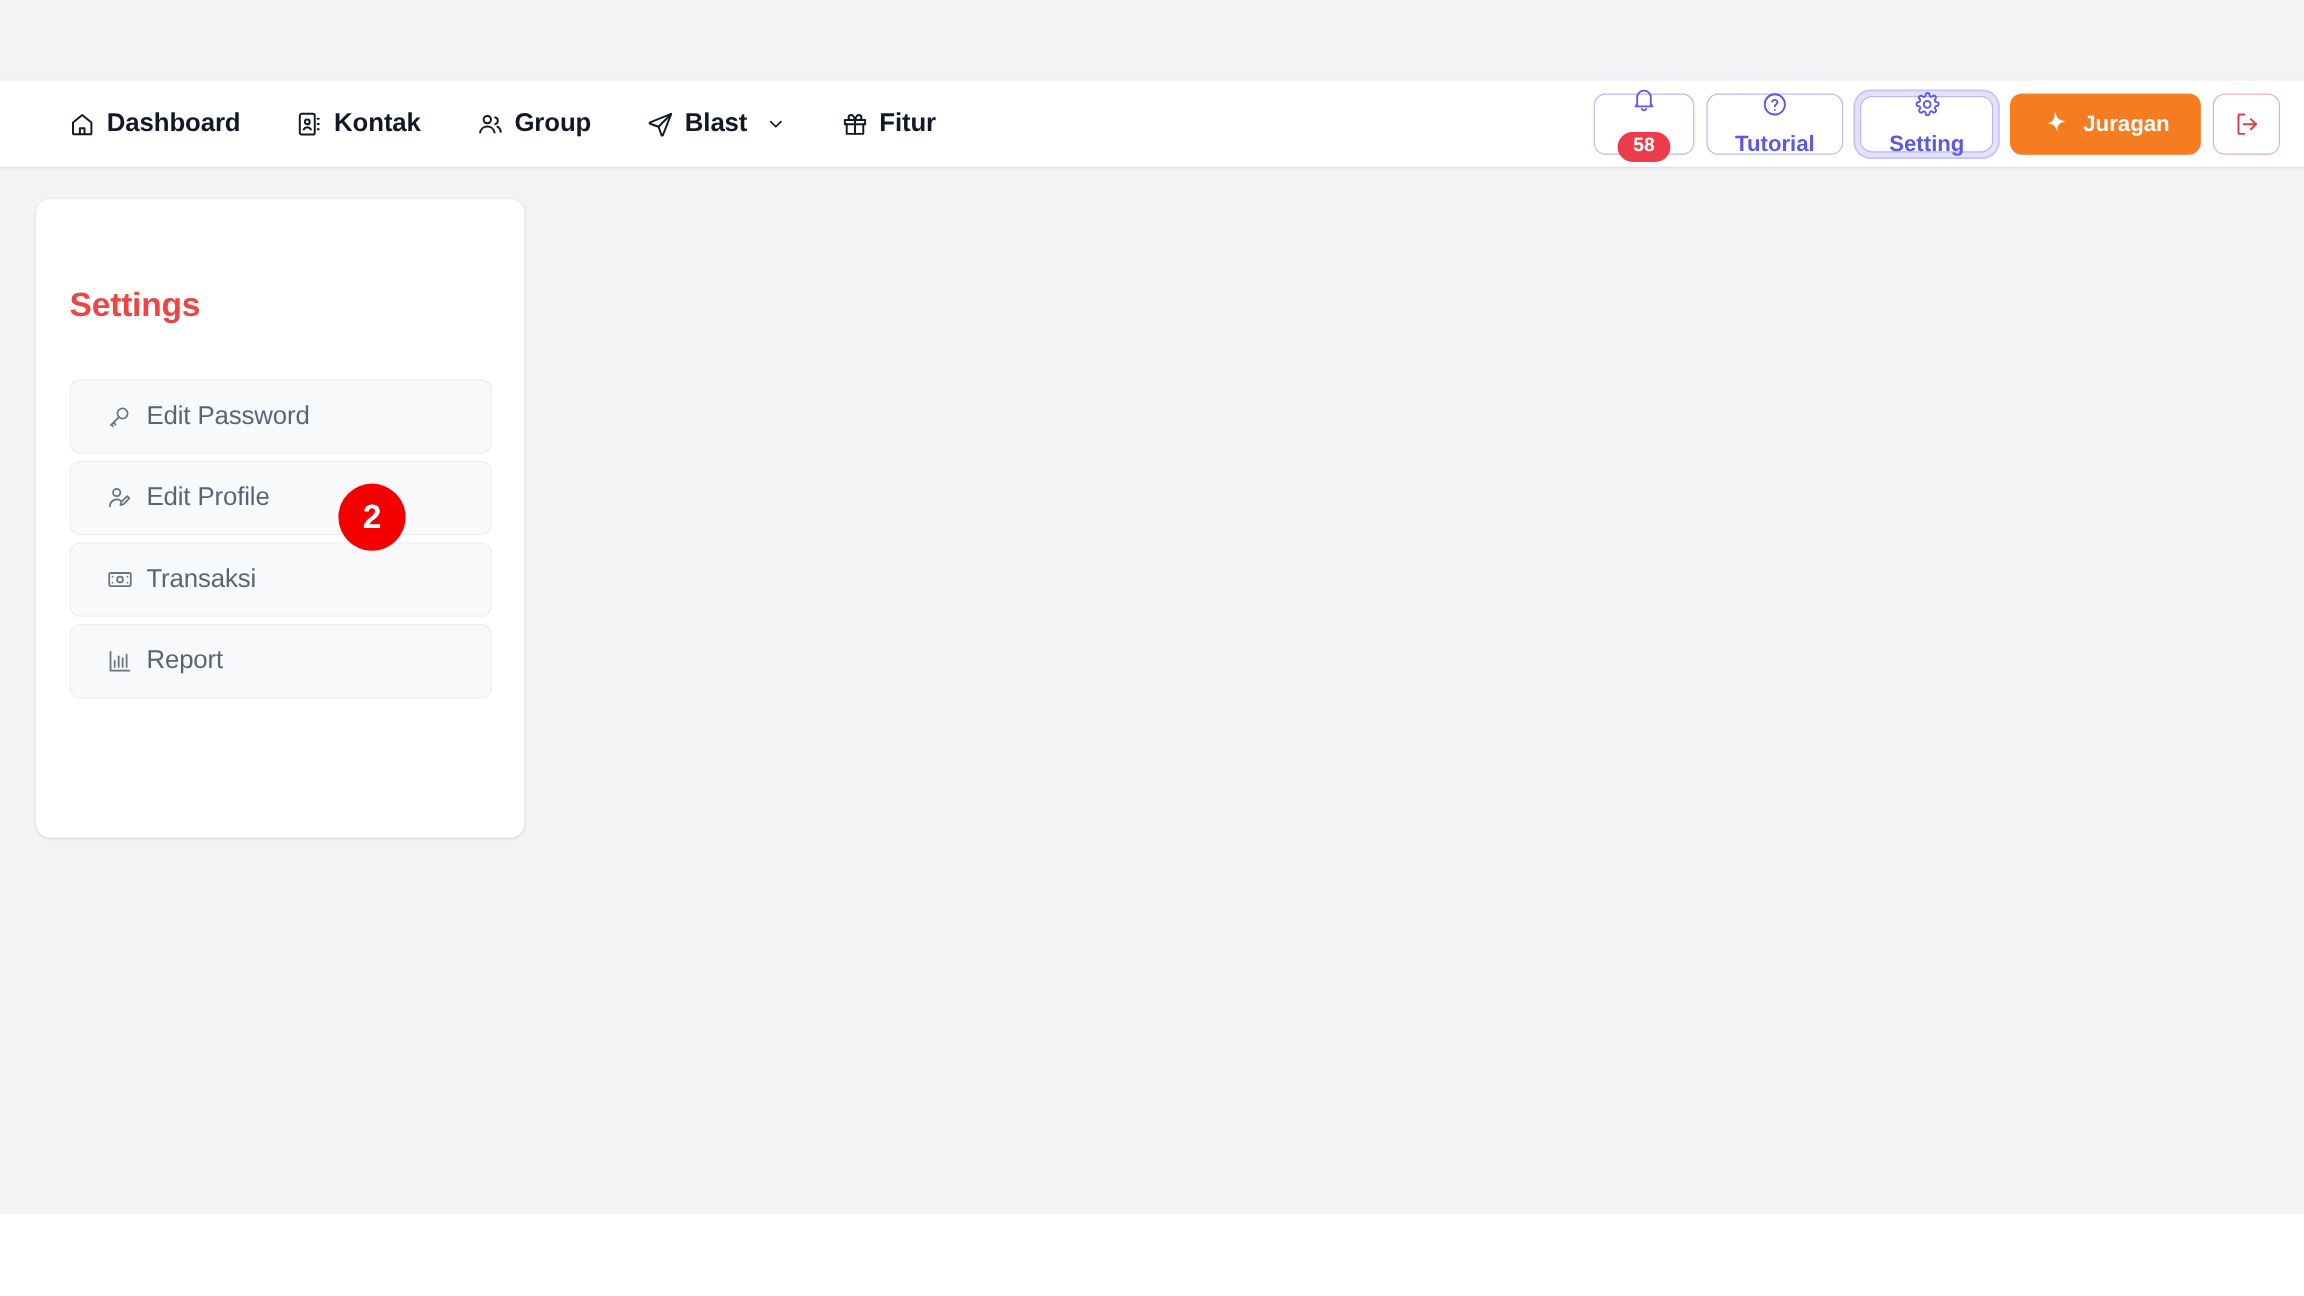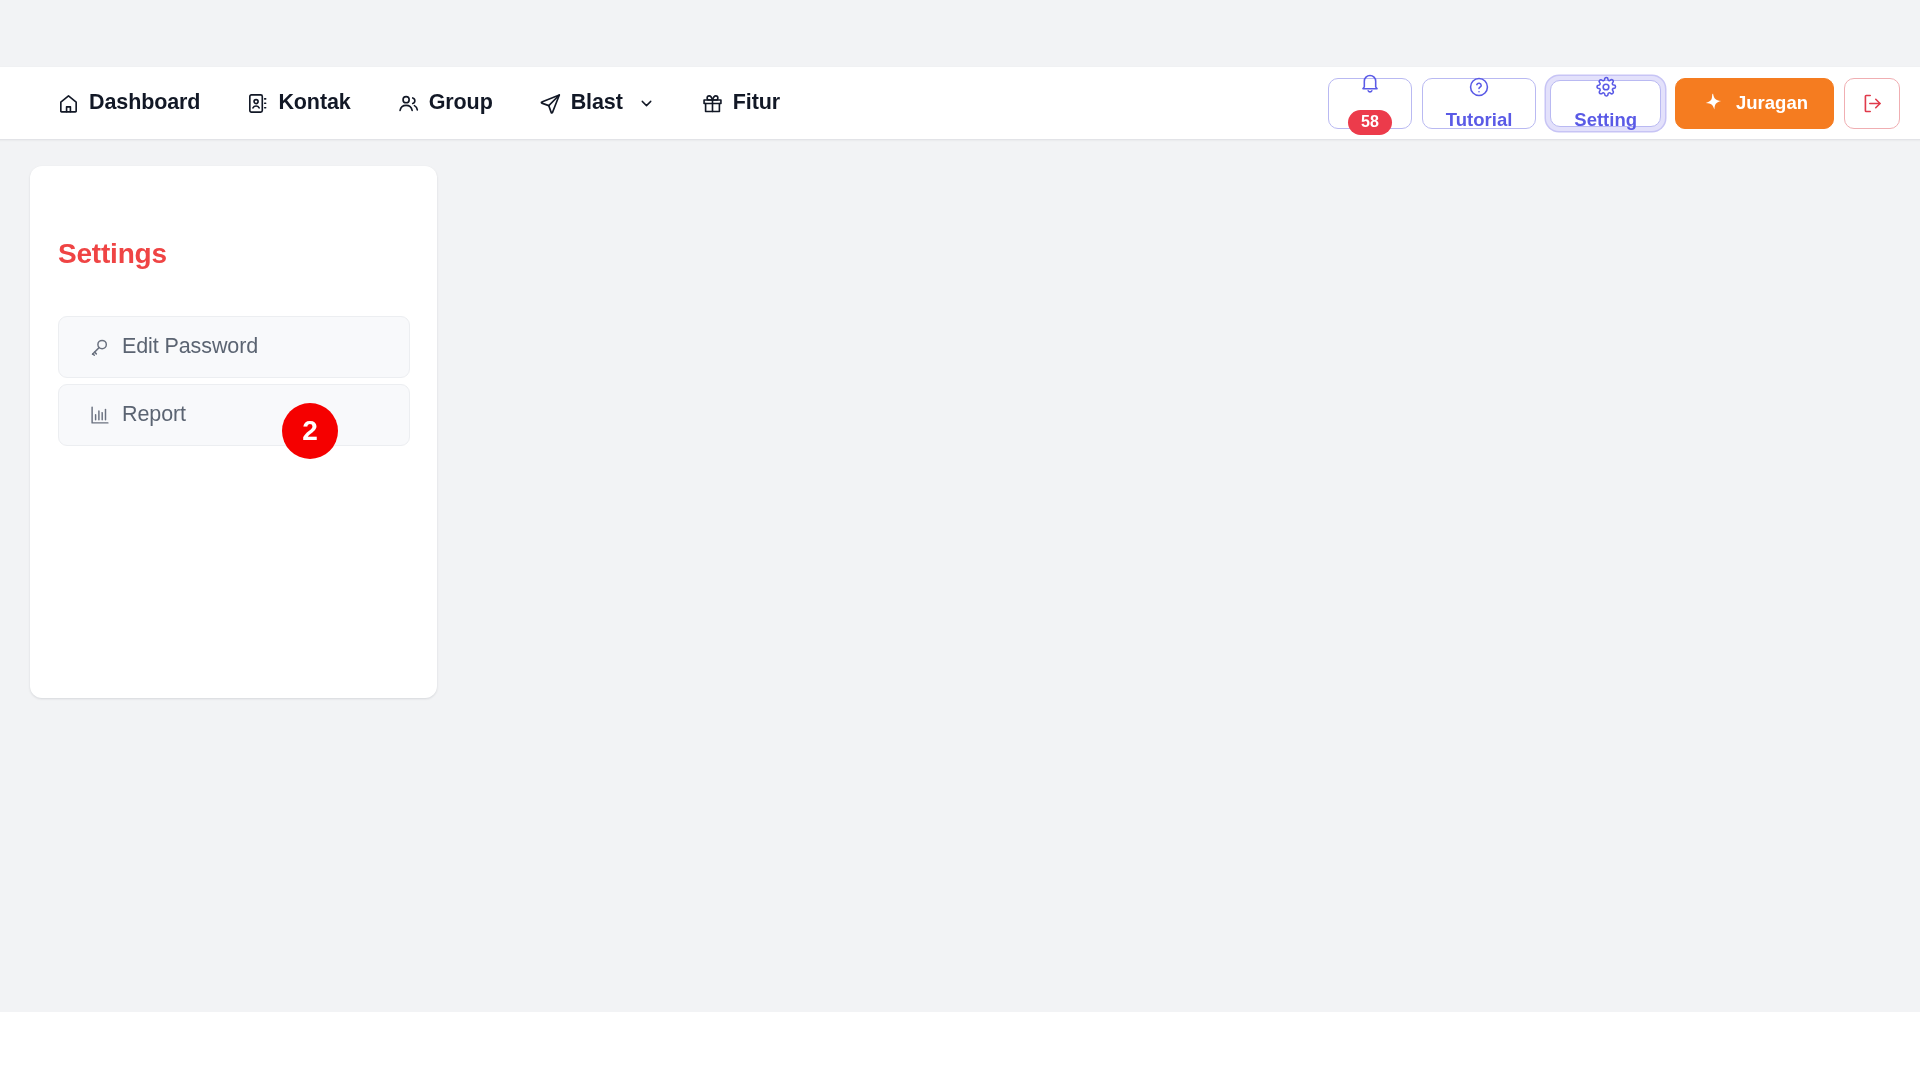--- a/index.html
+++ b/index.html
@@ -381,21 +381,41 @@
         <svg width="22" height="22" viewBox="0 0 24 24" fill="none" stroke="#6b7280" stroke-width="1.6" stroke-linecap="round" stroke-linejoin="round">
           <circle cx="14.3" cy="9.4" r="4.6"></circle>
           <path d="m11 12.7-7.2 7.2"></path>
           <path d="m6.1 17.6 1.9 1.9"></path>
           <path d="m4.2 19.5 1.6 1.6"></path>
         </svg>
       </span>
       <span class="s-label">Edit Password</span>
     </div>
 
-
+    <div class="settings-item">
+      <span class="s-ico">
+        <svg width="22" height="22" viewBox="0 0 24 24" fill="none" stroke="#6b7280" stroke-width="1.6" stroke-linecap="round" stroke-linejoin="round">
+          <circle cx="9" cy="7" r="3.3"></circle>
+          <path d="M2.8 19.6a6.3 6.3 0 0 1 10.2-4.9"></path>
+          <path d="M20.4 12.3 15 17.7l-2.6.7.7-2.6 5.4-5.4z"></path>
+        </svg>
+      </span>
+      <span class="s-label">Edit Profile</span>
+    </div>
+
+    <div class="settings-item">
+      <span class="s-ico">
+        <svg width="22" height="22" viewBox="0 0 24 24" fill="none" stroke="#6b7280" stroke-width="1.6" stroke-linecap="round" stroke-linejoin="round">
+          <rect x="2.2" y="6" width="19.6" height="12" rx="1.4"></rect>
+          <circle cx="12" cy="12" r="2.7"></circle>
+          <path d="M5.2 9.2h.01M5.2 14.8h.01M18.8 9.2h.01M18.8 14.8h.01"></path>
+        </svg>
+      </span>
+      <span class="s-label">Transaksi</span>
+    </div>
 
     <div class="settings-item">
       <span class="s-ico">
         <svg width="22" height="22" viewBox="0 0 24 24" fill="none" stroke="#6b7280" stroke-width="1.6" stroke-linecap="round" stroke-linejoin="round">
           <path d="M3.4 3.4v17.2h17.2"></path>
           <path d="M7.2 17.2v-5.4"></path>
           <path d="M10.8 17.2V7.6"></path>
           <path d="M14.4 17.2v-7.8"></path>
           <path d="M18 17.2V6"></path>
         </svg>

